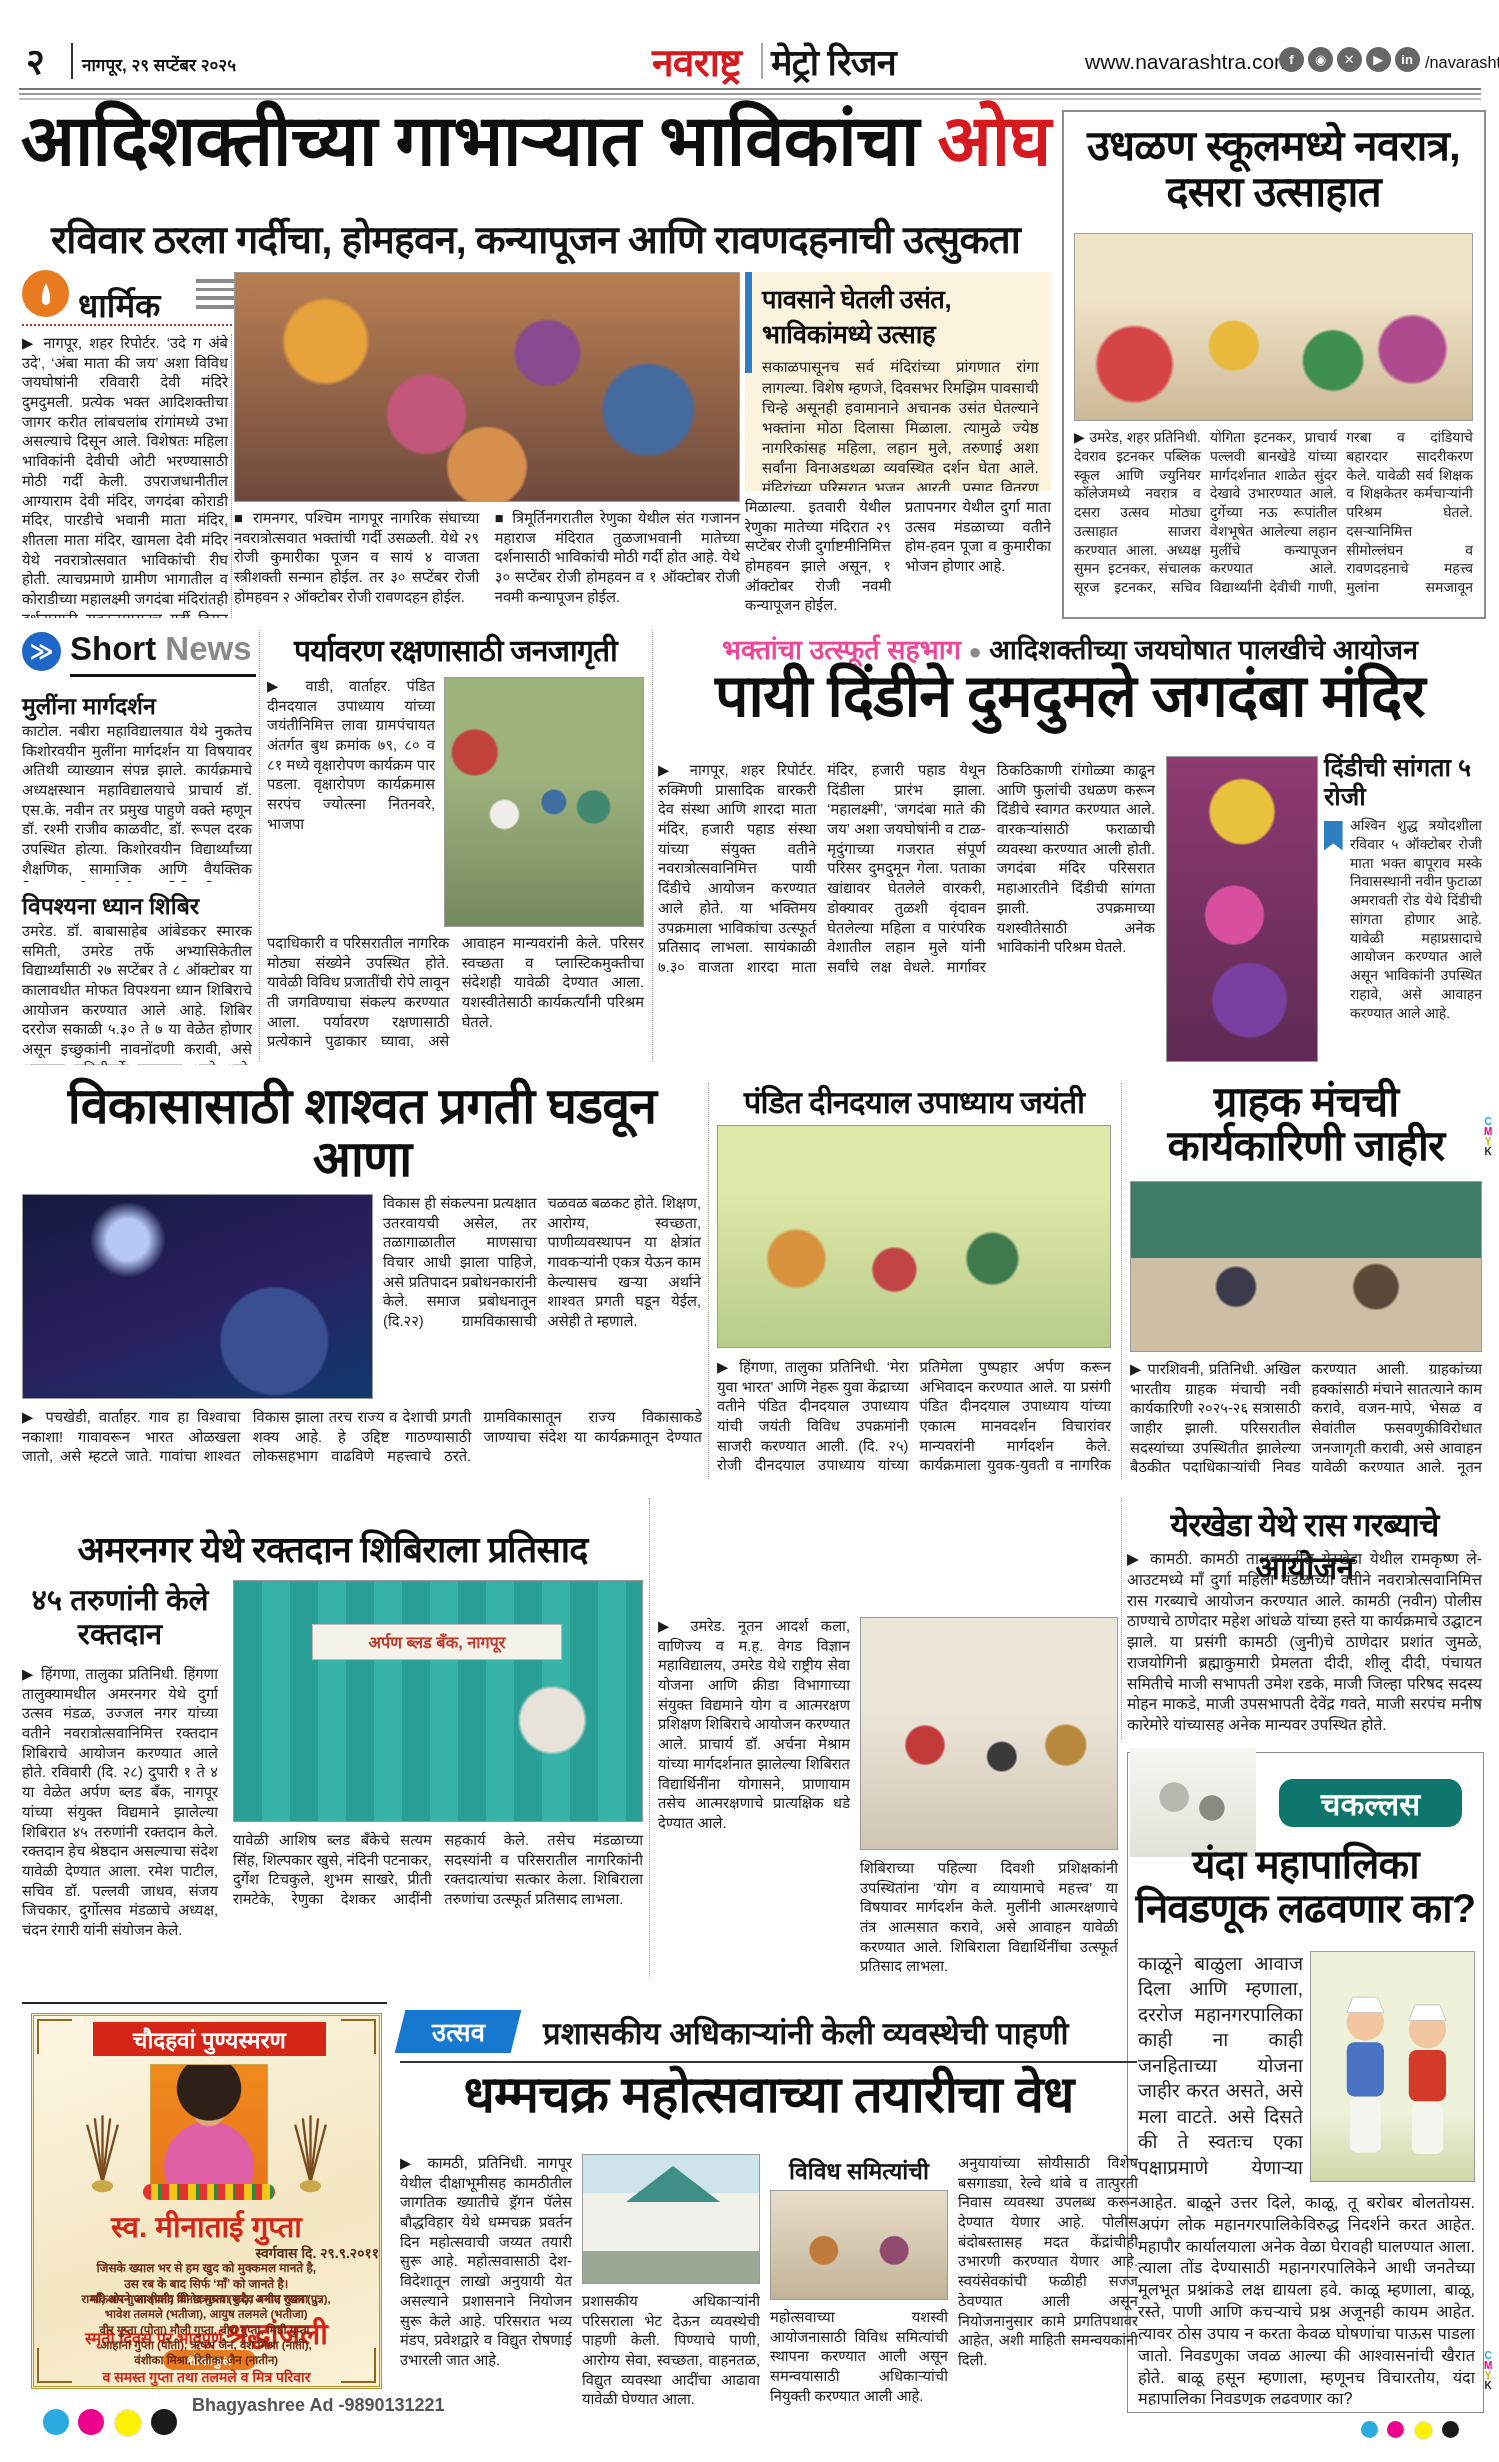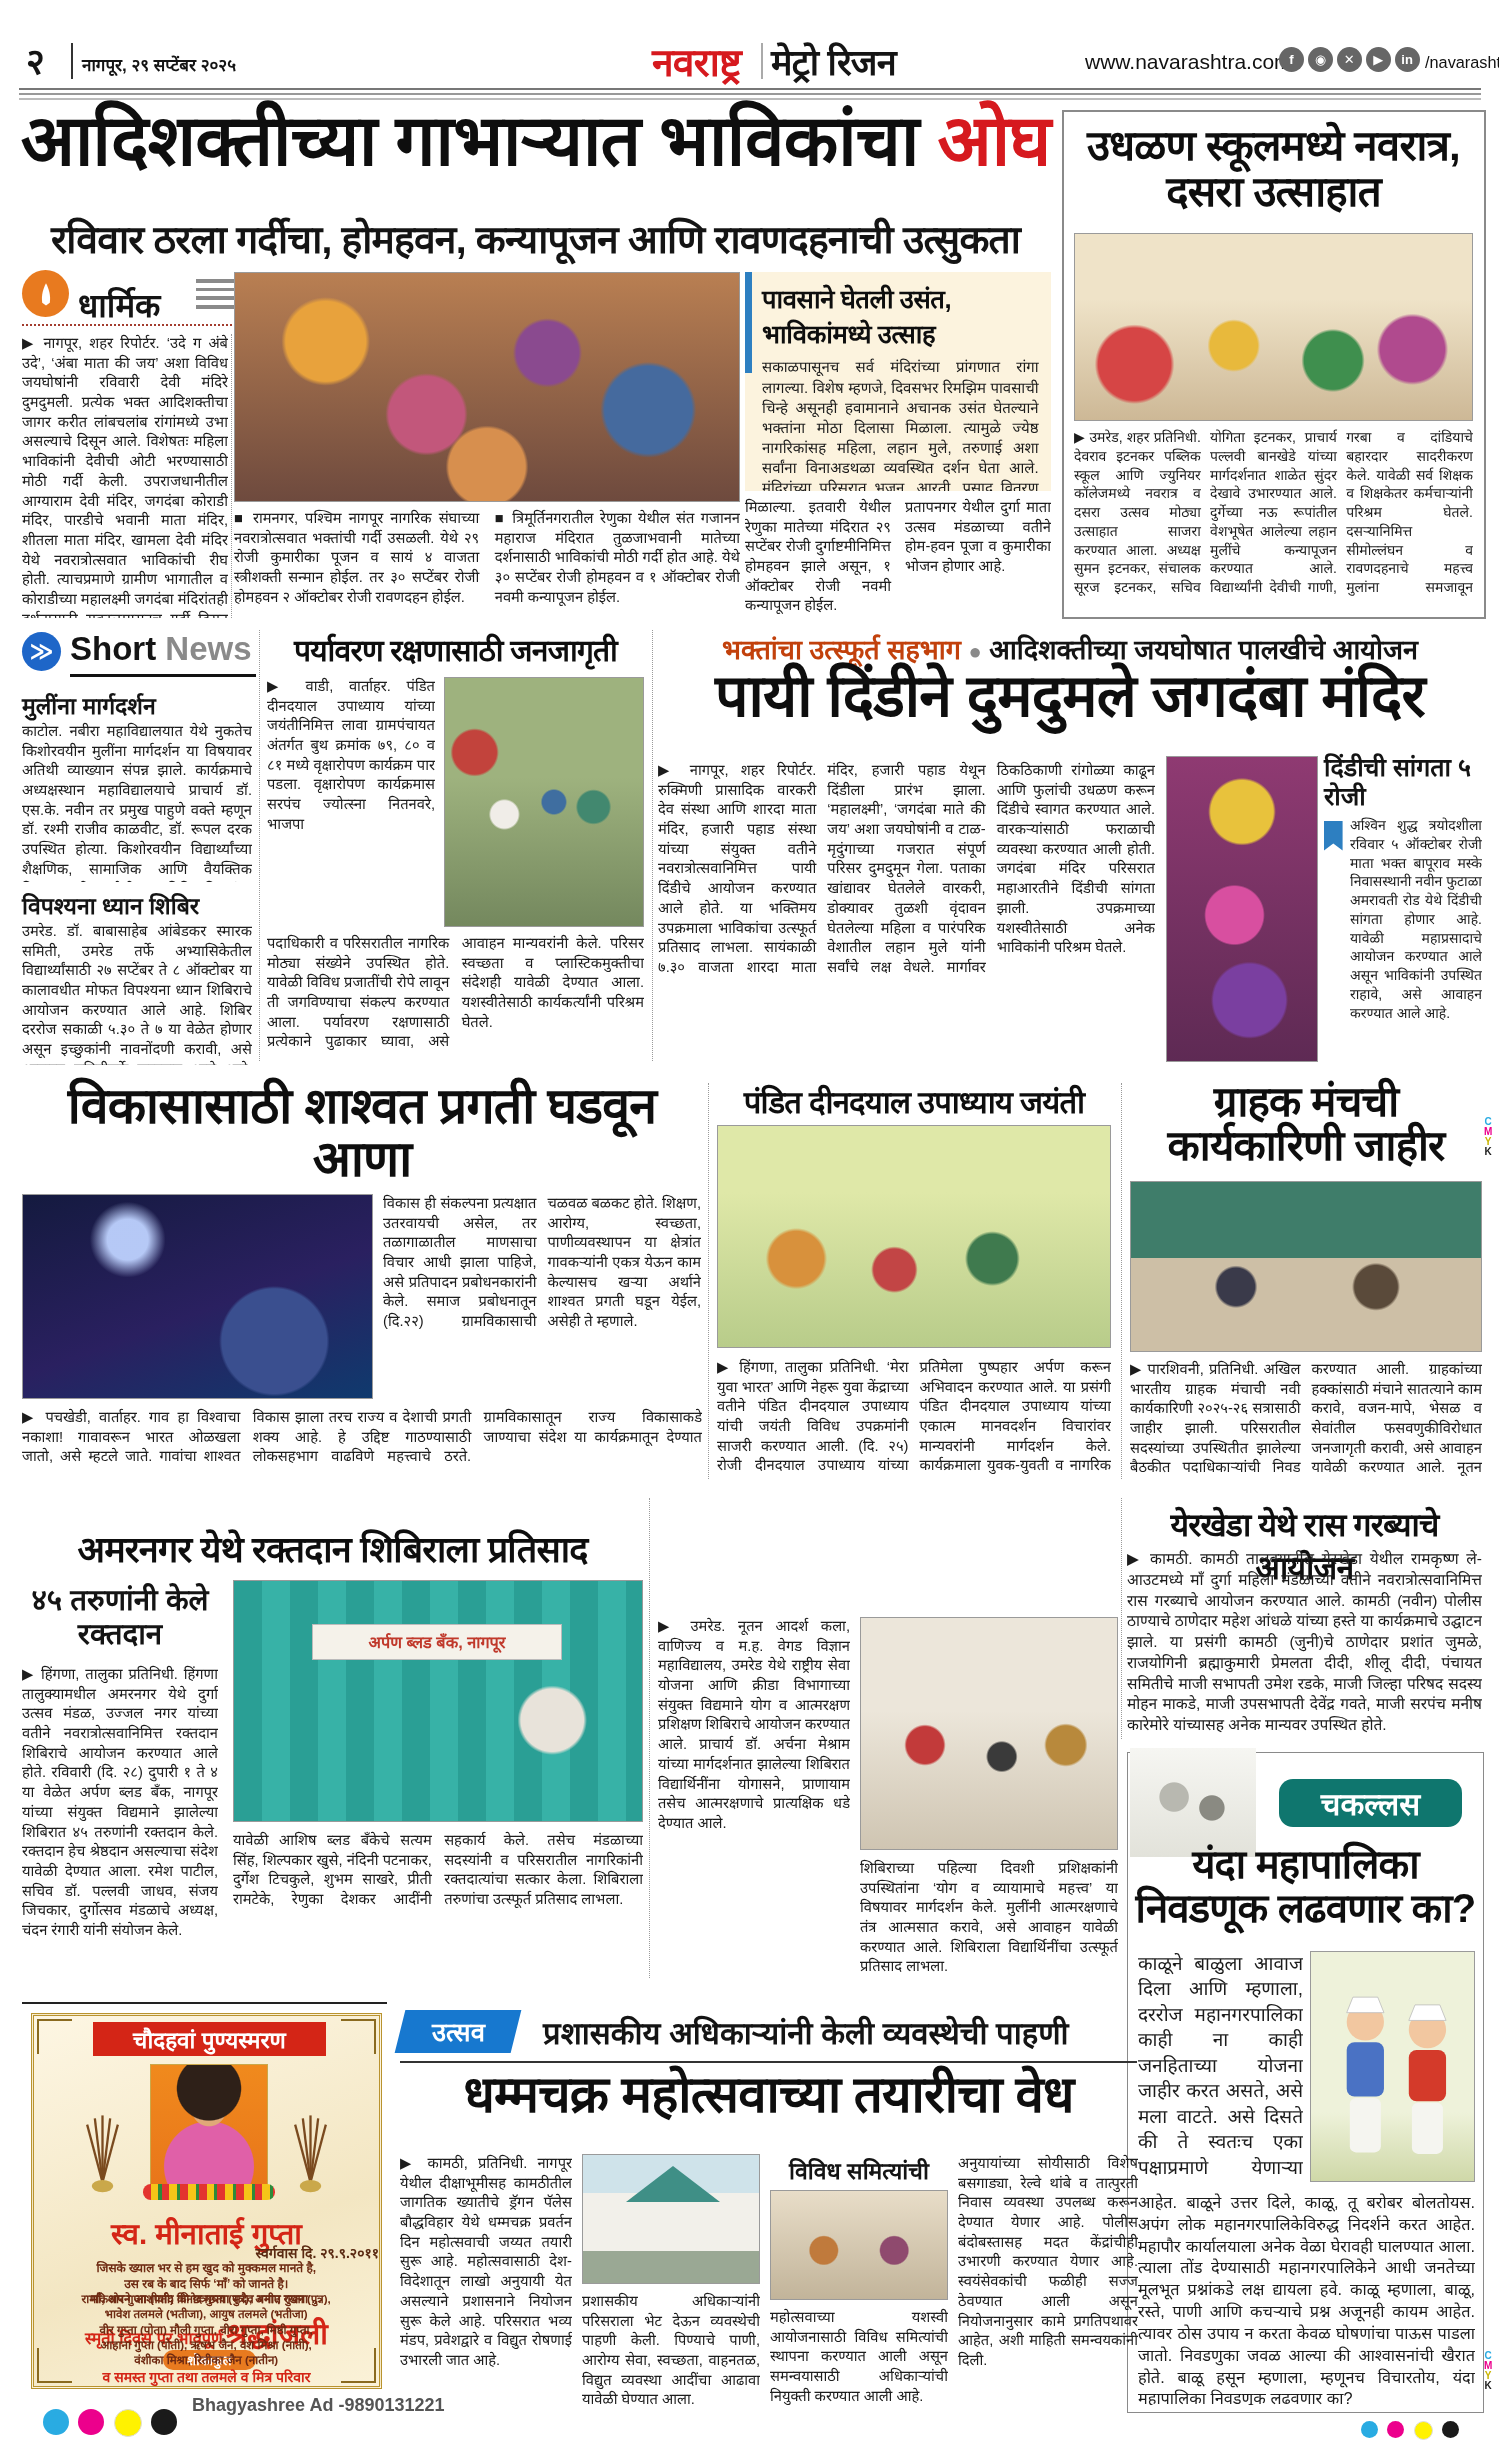--- a/index.html
+++ b/index.html
@@ -76,21 +76,21 @@
   .env-b1{left:267px;top:677px;width:168px;height:250px;}
   .p-env{left:444px;top:677px;width:200px;height:250px;
     background:radial-gradient(circle at 30% 55%,#f0ede8 0 7%,transparent 8%),
       radial-gradient(circle at 55% 50%,#3f6ea0 0 7%,transparent 8%),
       radial-gradient(circle at 75% 52%,#42886f 0 8%,transparent 9%),
       radial-gradient(circle at 15% 30%,#c2433c 0 9%,transparent 10%),
       linear-gradient(180deg,#9eb27e 0 40%,#74885e);}
   .env-b2{left:267px;top:934px;width:377px;height:130px;column-count:2;column-gap:12.4px;}
   
   .din-kick{left:658px;top:630px;width:824px;font-size:27px;font-weight:800;}
-  .din-kick .red{color:#c2410c;}
+  .din-kick .red{color:#ec4899;}
   .din-kick .dot{color:#8a8a8a;font-size:22px;}
   .din-hl{left:658px;top:667px;width:824px;font-size:59px;line-height:1.0;}
   .din-body{left:658px;top:761px;width:497px;height:303px;column-count:3;column-gap:11px;}
   .p-dindi{left:1166px;top:756px;width:152px;height:306px;
     background:radial-gradient(circle at 50% 18%,#e8c23c 0 12%,transparent 13%),
       radial-gradient(circle at 45% 52%,#d84fa0 0 16%,transparent 17%),
       radial-gradient(circle at 55% 80%,#7a3fa0 0 14%,transparent 15%),
       linear-gradient(180deg,#8f3a72,#5e2a54);}
   .din-sub{left:1324px;top:753px;width:158px;font-size:25px;font-weight:800;line-height:1.15;}
   .din-ribbon{left:1324px;top:821px;width:18.6px;height:29.5px;background:#2d7fc1;
@@ -159,21 +159,21 @@
              font-size:22.5px;font-weight:800;display:flex;align-items:center;justify-content:center;}
   .ad-corner{position:absolute;width:33px;height:33px;border:2.3px solid #8a6a1f;}
   .ad-photo{position:absolute;left:116px;top:48px;width:116px;height:130px;border:1.6px solid #caa84a;
     background:radial-gradient(circle at 50% 18%,#2e2018 0 26%,transparent 27%),
       radial-gradient(circle at 50% 34%,#e0a878 0 16%,transparent 17%),
       radial-gradient(circle at 50% 78%,#e060a8 0 38%,transparent 39%),
       linear-gradient(180deg,#f08a1d,#e8741a);}
   .ad-garland{position:absolute;left:109px;top:168px;width:132px;height:15.5px;
     background:repeating-linear-gradient(90deg,#e3342f 0 7.8px,#f5c518 7.8px 15.5px,#2e8b3a 15.5px 18.6px);
     border-radius:7.8px;}
-  .ad-name{position:absolute;left:0;top:189px;width:100%;font-size:29.5px;font-weight:800;color:#d42516;text-align:center;margin-top:7px;}
+  .ad-name{position:absolute;left:0;top:189px;width:100%;font-size:29.5px;font-weight:800;color:#d42516;text-align:center;}
   .ad-date{position:absolute;left:0;top:227px;width:100%;font-size:14px;font-weight:700;color:#5a2a12;text-align:right;}
   .ad-quote{position:absolute;left:7.8px;top:245px;width:329px;font-size:12px;font-weight:700;color:#6e2a12;
             text-align:center;white-space:pre-line;line-height:1.3;}
   .ad-trib{position:absolute;left:0;top:296px;width:100%;text-align:center;color:#d42516;}
   .ad-trib .pre{font-size:16.3px;font-weight:700;}
   .ad-trib .big{font-size:29.5px;font-weight:800;}
   .ad-mourn{position:absolute;left:129px;top:334px;width:93px;height:20px;background:#e87a1f;color:#fff;
             border-radius:10px;font-size:13px;font-weight:700;display:flex;align-items:center;justify-content:center;}
   .ad-family{position:absolute;left:6.2px;top:272px;width:332px;font-size:11.6px;font-weight:700;color:#6e2a12;
              text-align:center;white-space:pre-line;line-height:1.32;}

